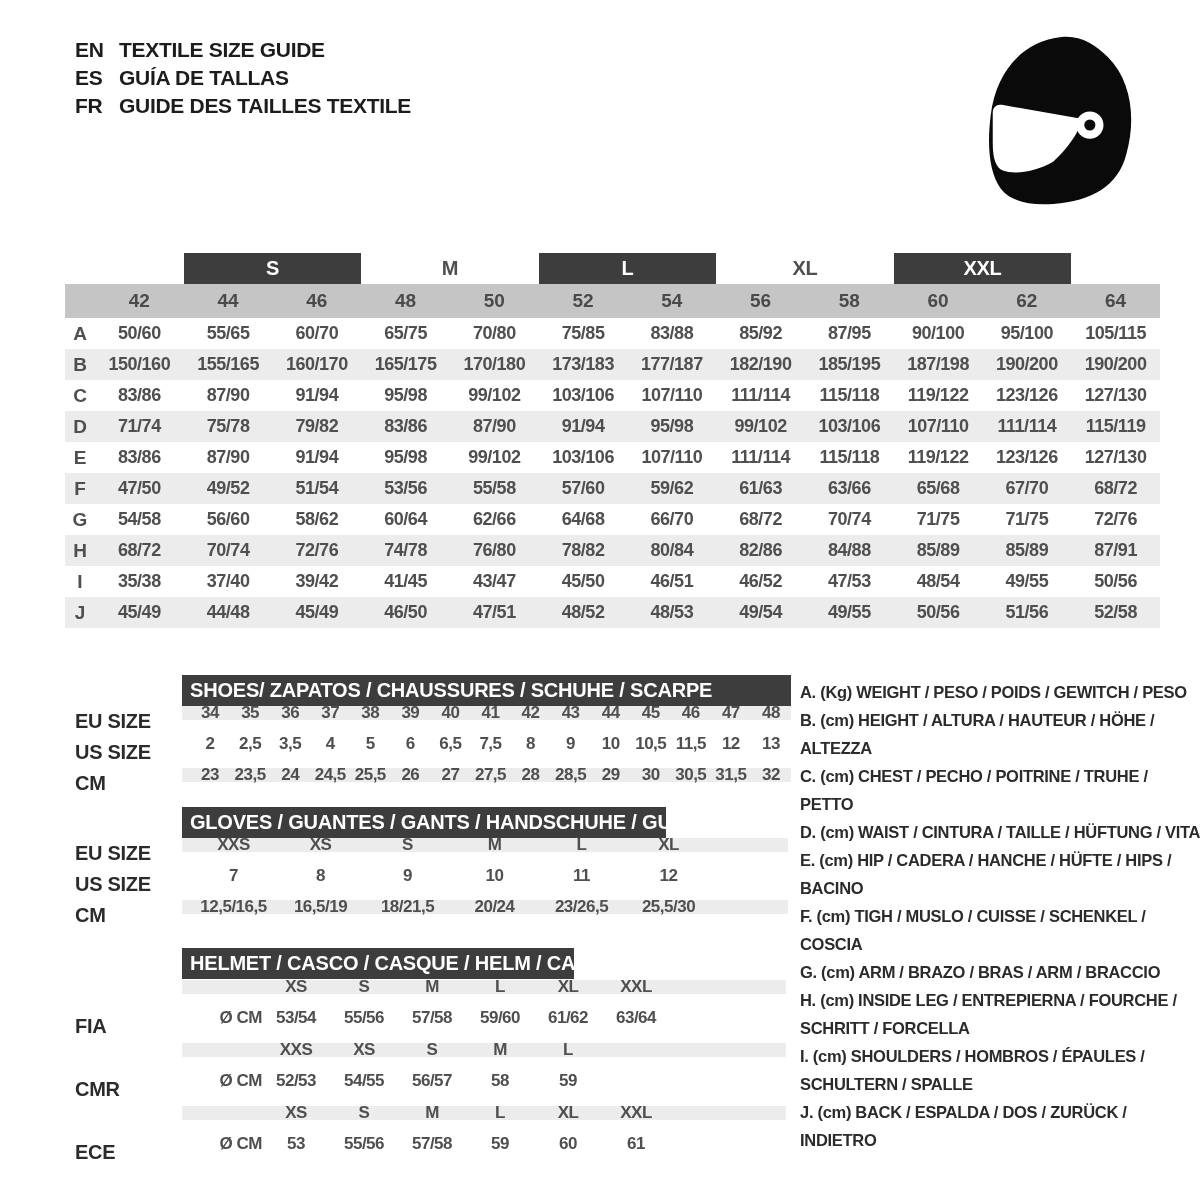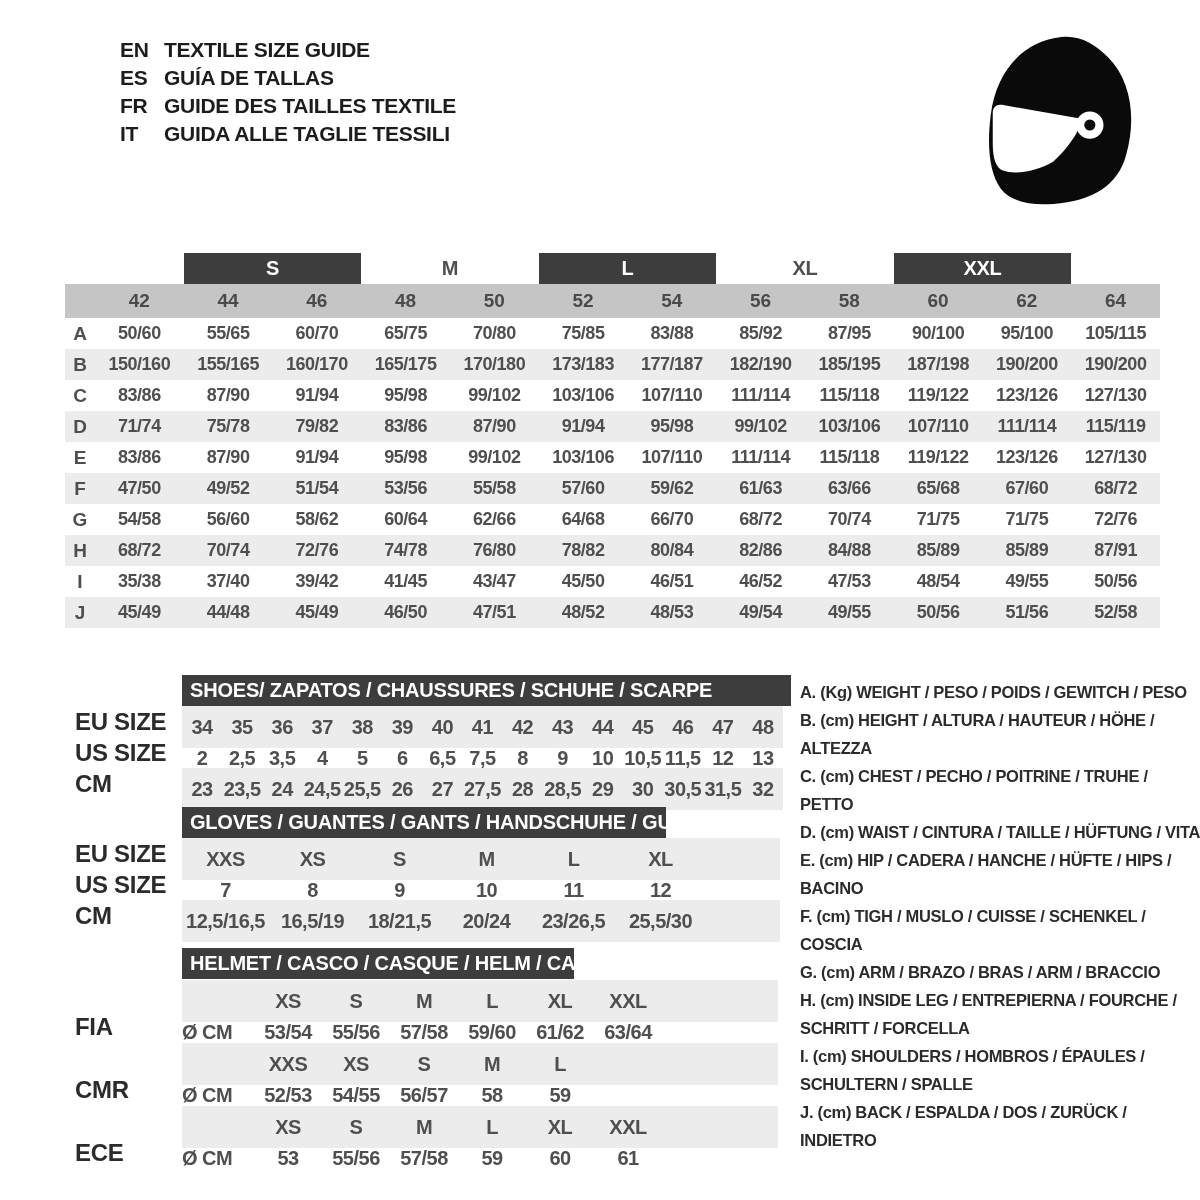--- a/index.html
+++ b/index.html
@@ -2,21 +2,21 @@
 <html><head>
 <meta charset="utf-8">
 <style>
   html,body{margin:0;padding:0;background:#fff;}
   .page{position:relative;width:1200px;height:1200px;background:#ffffff;overflow:hidden;
         font-family:"Liberation Sans",sans-serif;font-weight:bold;color:#4f4f4f;}
 
   
   .langs{position:absolute;left:75px;top:36px;}
   .lang-row{display:flex;font-size:21px;line-height:28px;color:#1c1c1c;letter-spacing:-0.3px;}
-  .lang-code{width:44px;margin-left:45px;}
+  .lang-code{width:44px;}
 
   
   .helmet-icon{position:absolute;left:982px;top:32px;width:155px;height:178px;}
 
   
   .mtable{position:absolute;left:65px;top:253px;width:1095px;}
   .mt-groups{position:relative;height:31px;}
   .mt-group{position:absolute;top:0;height:31px;display:flex;align-items:center;justify-content:center;
             font-size:20px;color:#4f4f4f;letter-spacing:-0.3px;}
   .mt-group.boxed{background:#3d3d3d;color:#ffffff;}
@@ -29,31 +29,31 @@
   
   .sect{position:absolute;left:65px;width:1095px;}
   .shoes{top:675px;height:126px;}
   .gloves{top:807px;height:126px;}
   .helmets{top:948px;height:224px;}
   .bar{position:absolute;left:117px;top:0;height:31px;background:#3d3d3d;color:#fff;
        display:flex;align-items:center;padding-left:8px;font-size:20px;letter-spacing:-0.2px;white-space:nowrap;}
   .shoes .bar{width:601px;}
   .gloves .bar{width:476px;}
   .helmets .bar{width:384px;text-align:right;}
-  .trow{position:absolute;left:117px;height:42px;display:flex;align-items:center;
-        font-size:20px;letter-spacing:-0.5px;}
+  .trow{position:absolute;left:117px;height:14px;display:flex;align-items:center;
+        font-size:17px;letter-spacing:-0.5px;padding-left:8px;}
   .trow.stripe{background:#ececec;}
   .shoes .trow{width:601px;}
   .gloves .trow{width:598px;}
   .helmets .trow{width:596px;}
   .cell-flex{flex:1;text-align:center;}
   .cell-fix{width:87px;text-align:center;}
-  .hunit{width:72px;text-align:left;}
+  .hunit{width:72px;text-align:right;}
   .hcell{width:68px;text-align:center;}
-  .tlabel{position:absolute;left:10px;height:31px;line-height:31px;font-size:24px;
+  .tlabel{position:absolute;left:10px;height:31px;line-height:31px;font-size:20px;
           color:#2b2b2b;letter-spacing:-0.3px;white-space:nowrap;}
 
   
   .legend{position:absolute;left:800px;top:678px;width:402px;font-size:16.5px;line-height:28px;
           color:#2b2b2b;letter-spacing:-0.3px;}
 </style>
 </head>
 <body>
 
 <div class="page">
@@ -63,24 +63,20 @@
         <div class="lang-code">EN</div>
         <div class="lang-title">TEXTILE SIZE GUIDE</div>
       </div>
       <div class="lang-row">
         <div class="lang-code">ES</div>
         <div class="lang-title">GUÍA DE TALLAS</div>
       </div>
       <div class="lang-row">
         <div class="lang-code">FR</div>
         <div class="lang-title">GUIDE DES TAILLES TEXTILE</div>
-      </div>
-      <div class="lang-row">
-        <div class="lang-code">IT</div>
-        <div class="lang-title">GUIDA ALLE TAGLIE TESSILI</div>
       </div>
     </div>
 
   <svg class="helmet-icon" viewBox="0 0 150 176" xmlns="http://www.w3.org/2000/svg">
     <path d="M77 5 C 38 9 12 40 7 82 C 3 114 6 140 17 155 C 26 167 45 172 69 170
              C 107 167 133 152 141 121 C 151 86 146 48 123 25 C 110 12 95 3 77 5 Z" fill="#0a0a0a"></path>
     <path d="M9 80 C 9 74 13 71 18 72 L 98 86 C 93 101 83 115 69 128
              C 50 139 30 141 19 137 C 12 134 9 125 9 110 Z" fill="#ffffff"></path>
     <circle cx="105" cy="92" r="13.5" fill="#ffffff"></circle>
     <circle cx="105" cy="92" r="5.5" fill="#0a0a0a"></circle>
@@ -190,21 +186,21 @@
           <div class="mt-cell">47/50</div>
           <div class="mt-cell">49/52</div>
           <div class="mt-cell">51/54</div>
           <div class="mt-cell">53/56</div>
           <div class="mt-cell">55/58</div>
           <div class="mt-cell">57/60</div>
           <div class="mt-cell">59/62</div>
           <div class="mt-cell">61/63</div>
           <div class="mt-cell">63/66</div>
           <div class="mt-cell">65/68</div>
-          <div class="mt-cell">67/60</div>
+          <div class="mt-cell">67/70</div>
           <div class="mt-cell">68/72</div>
         </div>
         <div class="mt-row">
           <div class="mt-letter">G</div>
           <div class="mt-cell">54/58</div>
           <div class="mt-cell">56/60</div>
           <div class="mt-cell">58/62</div>
           <div class="mt-cell">60/64</div>
           <div class="mt-cell">62/66</div>
           <div class="mt-cell">64/68</div>

